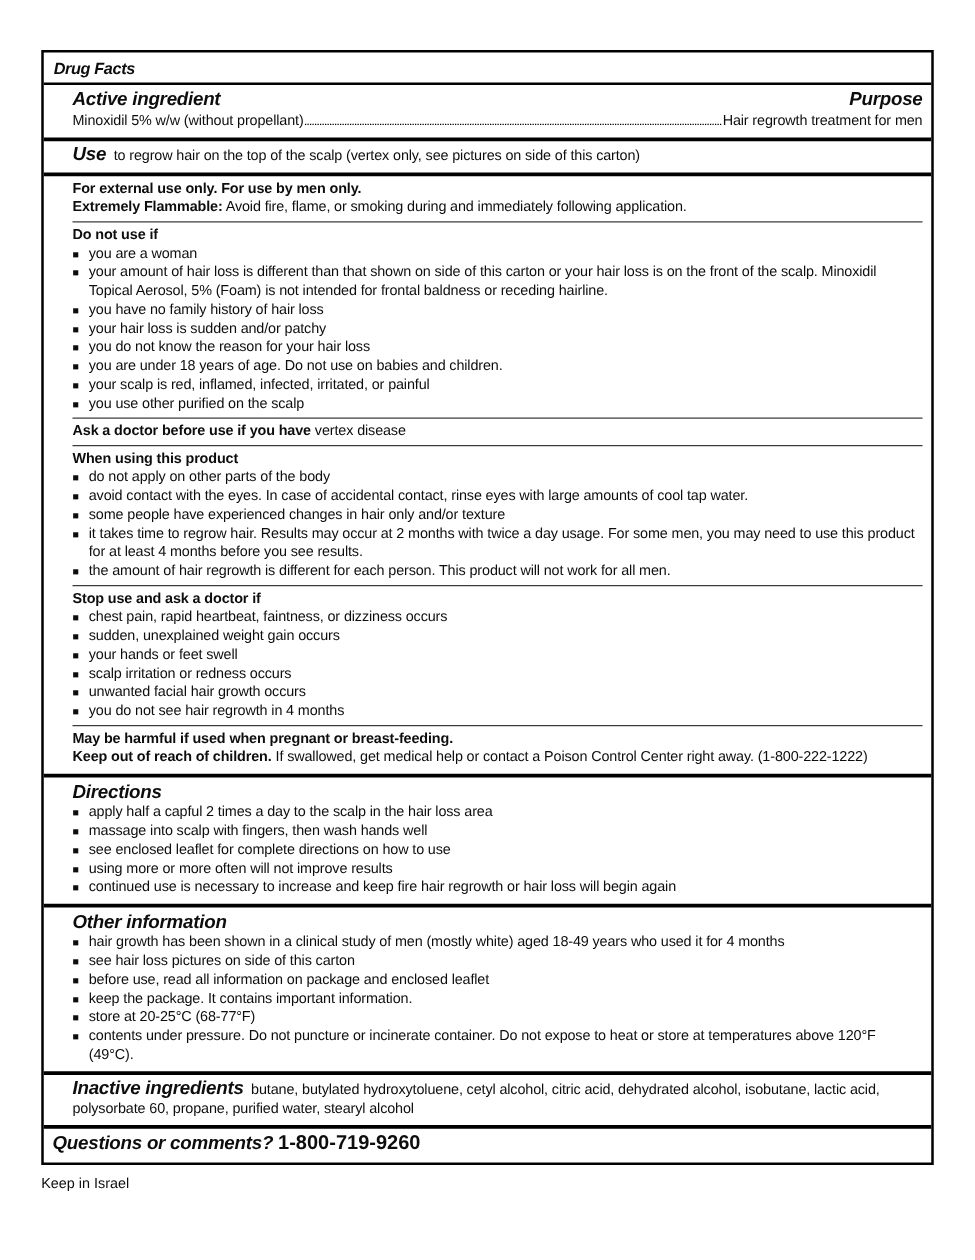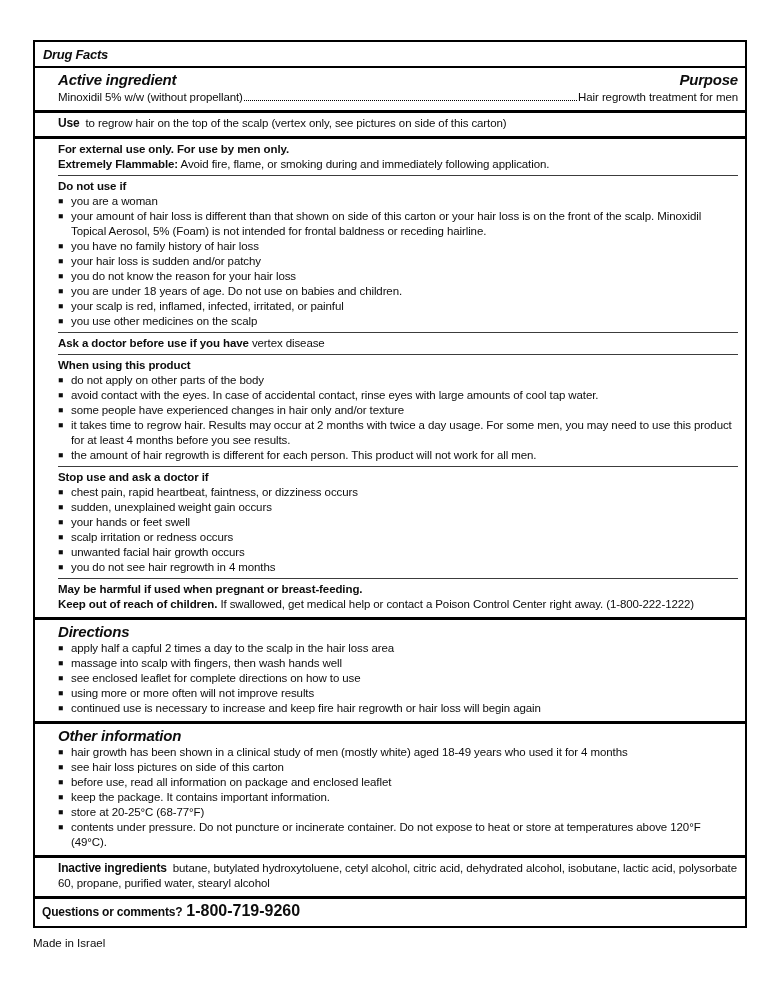--- a/index.html
+++ b/index.html
@@ -13,21 +13,21 @@
     background:#fff;
   }
   .sec{padding:3px 7px 5px 23px;}
   .thick{border-top:3px solid #000;}
   .df-title{
     font-size:13px;font-weight:bold;font-style:italic;
     margin:0;padding:5px 8px 4px 8px;
     border-bottom:2px solid #000;letter-spacing:-0.3px;
   }
   .h2{font-size:15px;font-weight:bold;font-style:italic;letter-spacing:-0.2px;line-height:18px;}
-  .h2-inline{font-size:12px;font-weight:bold;letter-spacing:-0.2px;margin-right:6px;}
+  .h2-inline{font-size:15px;font-weight:bold;font-style:italic;letter-spacing:-0.2px;margin-right:6px;}
   .subhead{font-weight:bold;}
   .bold{font-weight:bold;}
   .ai-row{display:flex;justify-content:space-between;align-items:baseline;}
   .leader-row{display:flex;align-items:baseline;margin-top:1px;}
   .leader{flex:1;border-bottom:1.5px dotted #000;margin:0 1px 3px 1px;min-width:20px;}
   hr.rule{border:none;border-top:1.5px solid #3c3c3c;margin:3px 0;}
   ul.blist{margin:0;padding:0;list-style:none;}
   ul.blist li{position:relative;padding-left:13px;margin:0;}
   .bullet{position:absolute;left:0;top:0;font-size:8.5px;line-height:15px;}
   .phone{font-weight:bold;font-size:16px;margin-left:4px;letter-spacing:0;}
@@ -69,21 +69,21 @@
     <div>
       <div class="subhead">Do not use if</div>
       <ul class="blist">
           <li><span class="bullet">■</span><span>you are a woman</span></li>
           <li><span class="bullet">■</span><span>your amount of hair loss is different than that shown on side of this carton or your hair loss is on the front of the scalp. Minoxidil Topical Aerosol, 5% (Foam) is not intended for frontal baldness or receding hairline.</span></li>
           <li><span class="bullet">■</span><span>you have no family history of hair loss</span></li>
           <li><span class="bullet">■</span><span>your hair loss is sudden and/or patchy</span></li>
           <li><span class="bullet">■</span><span>you do not know the reason for your hair loss</span></li>
           <li><span class="bullet">■</span><span>you are under 18 years of age. Do not use on babies and children.</span></li>
           <li><span class="bullet">■</span><span>your scalp is red, inflamed, infected, irritated, or painful</span></li>
-          <li><span class="bullet">■</span><span>you use other medicines on the scalp</span></li>
+          <li><span class="bullet">■</span><span>you use other purified on the scalp</span></li>
         </ul>
     </div>
 
     <hr class="rule">
 
     <div>
       <span class="subhead">Ask a doctor before use if you have</span>
       <span>vertex disease</span>
     </div>
 
@@ -149,13 +149,13 @@
   <div class="sec thick">
     <span class="h2-inline">Inactive ingredients</span><span>butane, butylated hydroxytoluene, cetyl alcohol, citric acid, dehydrated alcohol, isobutane, lactic acid, polysorbate 60, propane, purified water, stearyl alcohol</span>
   </div>
 
   <div class="q-sec thick">
     <span class="h2-inline" style="margin-right:0;">Questions or comments?</span><span class="phone">1-800-719-9260</span>
   </div>
 
 </div>
 
-<div class="footer">Made in Israel</div>
+<div class="footer">Keep in Israel</div>
 
 </body></html>

